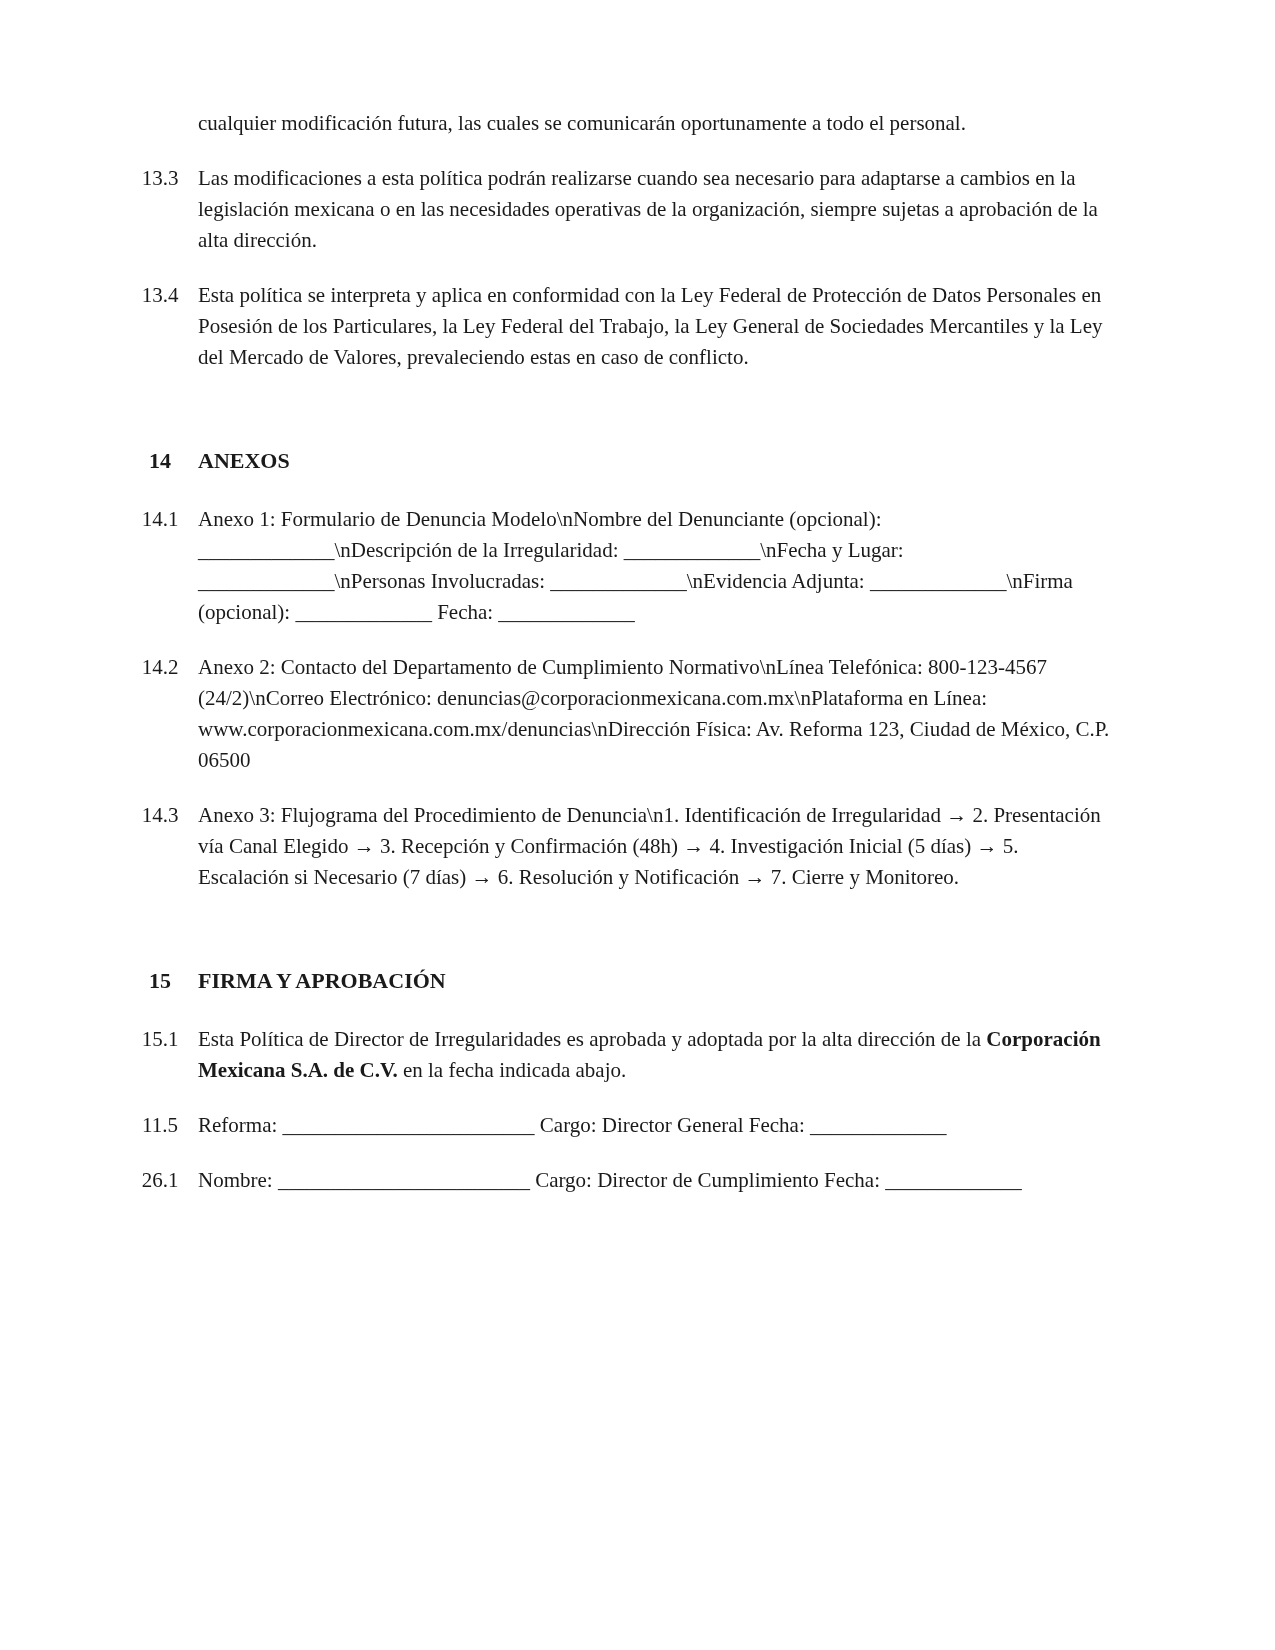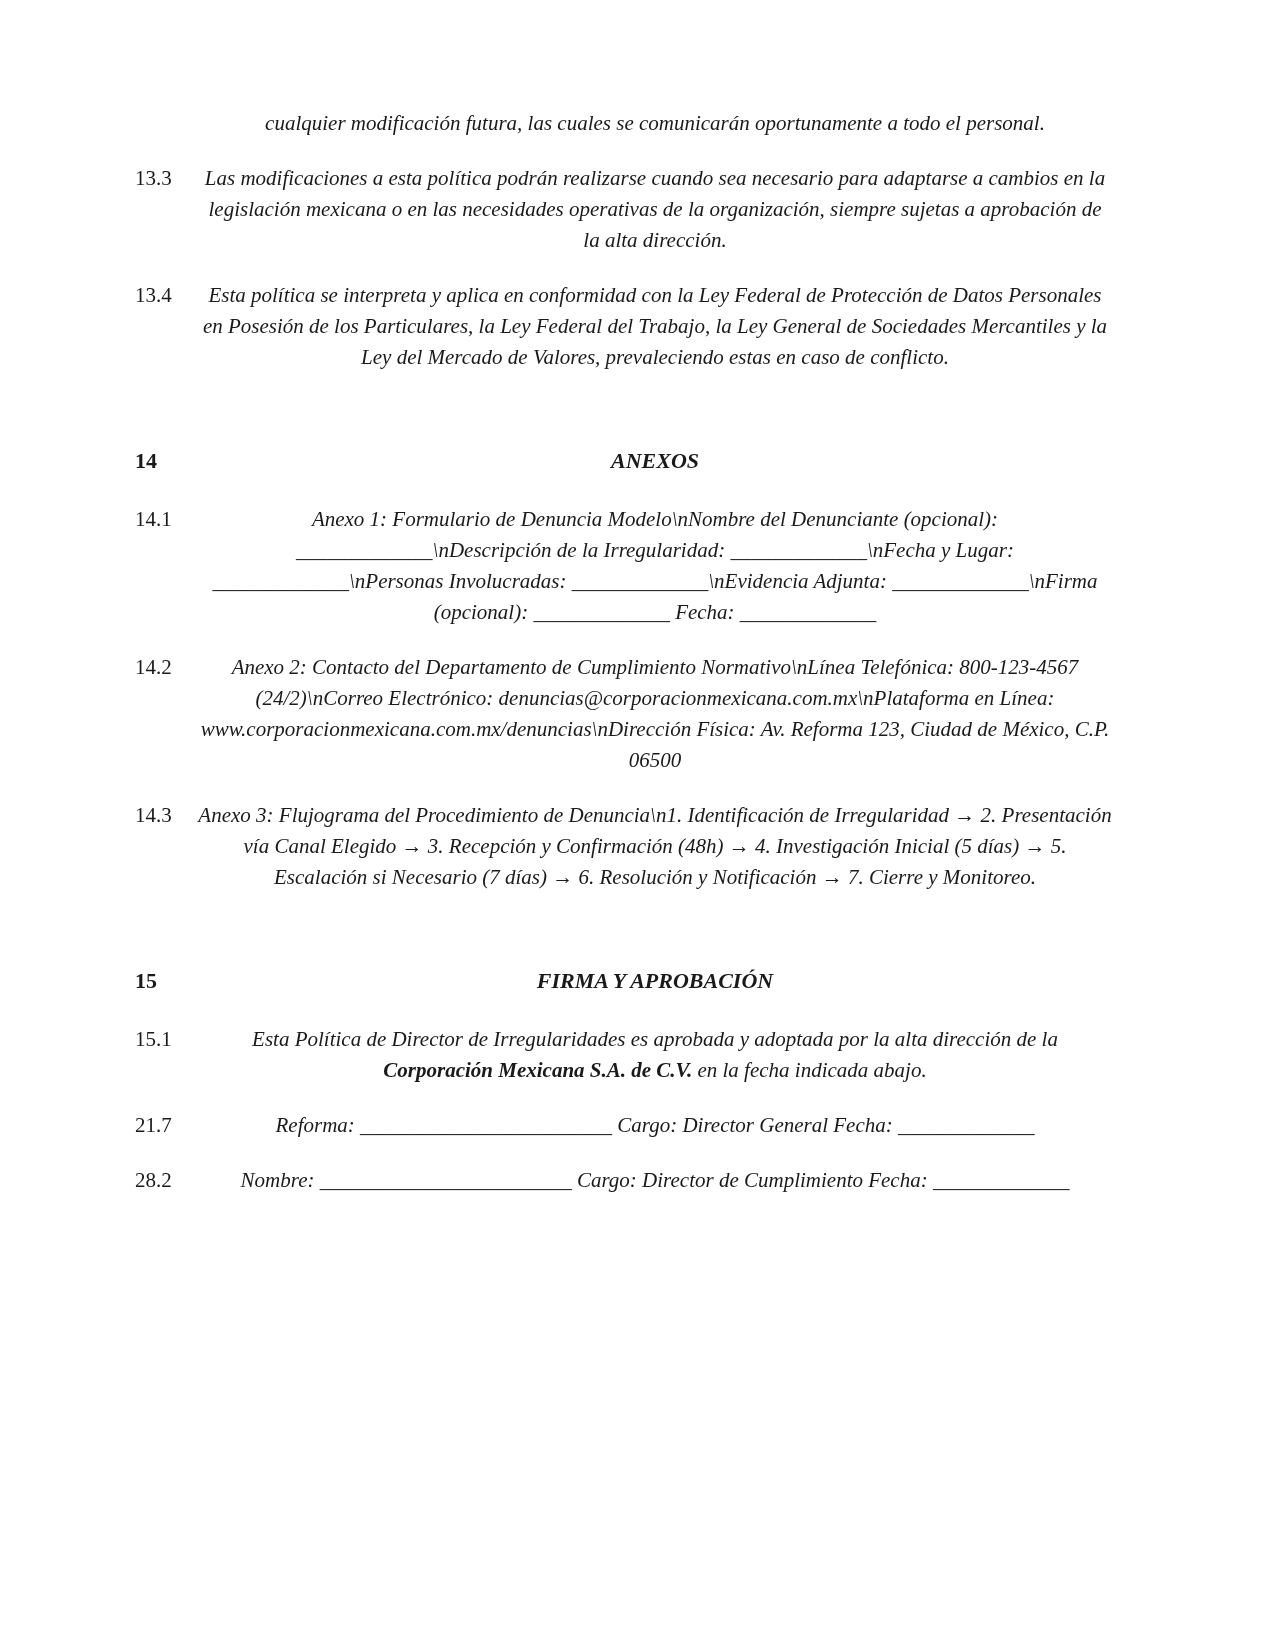--- a/index.html
+++ b/index.html
@@ -21,33 +21,32 @@
     padding: 108px 163px 40px 135px;
     overflow: hidden;
   }
   .block {
     display: grid;
     grid-template-columns: 50px 1fr;
     column-gap: 13px;
     margin: 0 0 24px 0;
   }
   .block .num {
-    text-align: left;
+    text-align: center;
     white-space: nowrap;
   }
   .block.heading {
     font-weight: bold;
     font-size: 22px;
     margin-top: 72px;
     margin-bottom: 28px;
   }
   .block .body {
-    text-align: center;
+    text-align: left;
     overflow-wrap: break-word;
-    font-style: italic;
   }
   .seg.b {
     font-weight: bold;
   }
 </style>
 </head>
 <body>
 
 <div class="page">
   <div id="doc">
@@ -81,21 +80,21 @@
       </div>
       <div class="block heading">
         <span class="num">15</span>
         <div class="body"><span class="seg">FIRMA Y APROBACIÓN</span></div>
       </div>
       <div class="block item">
         <span class="num">15.1</span>
         <div class="body"><span class="seg">Esta Política de Director de Irregularidades es aprobada y adoptada por la alta dirección de la </span><span class="seg b">Corporación Mexicana S.A. de C.V.</span><span class="seg"> en la fecha indicada abajo.</span></div>
       </div>
       <div class="block item">
-        <span class="num">21.7</span>
+        <span class="num">11.5</span>
         <div class="body"><span class="seg">Reforma: ________________________ Cargo: Director General Fecha: _____________</span></div>
       </div>
       <div class="block item">
-        <span class="num">28.2</span>
+        <span class="num">26.1</span>
         <div class="body"><span class="seg">Nombre: ________________________ Cargo: Director de Cumplimiento Fecha: _____________</span></div>
       </div>
     </div>
 </div>
 
 </body></html>

